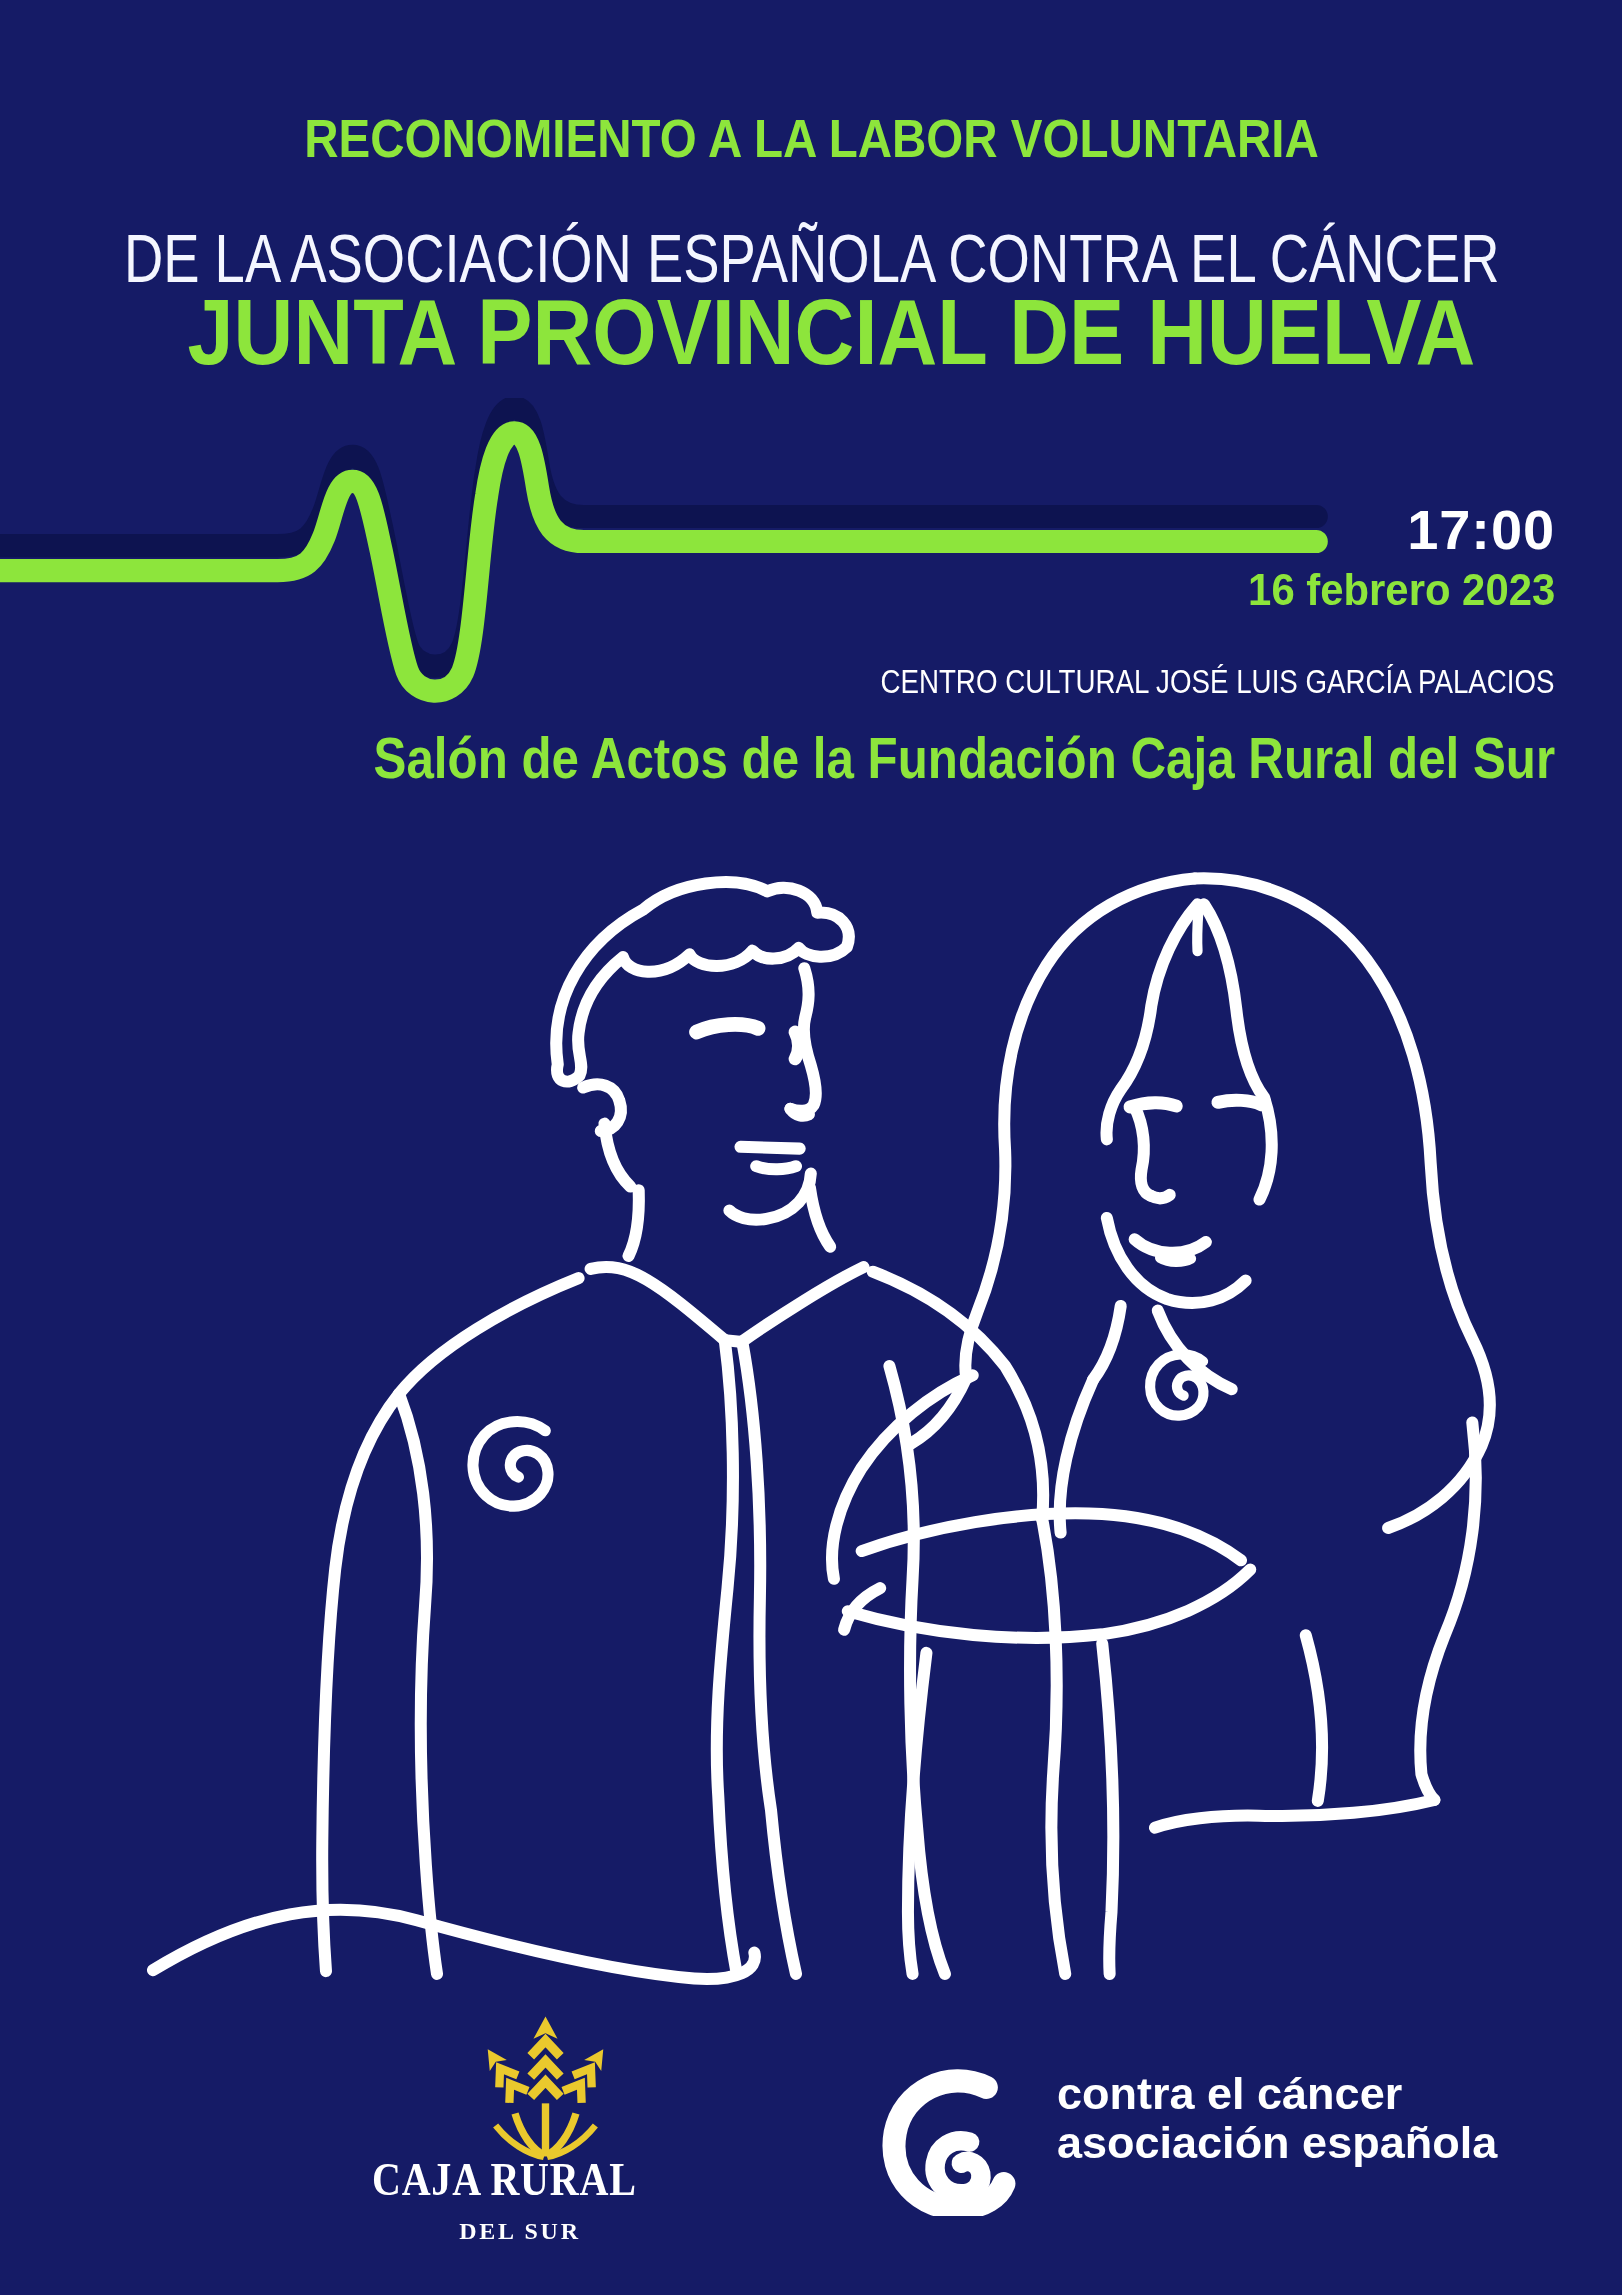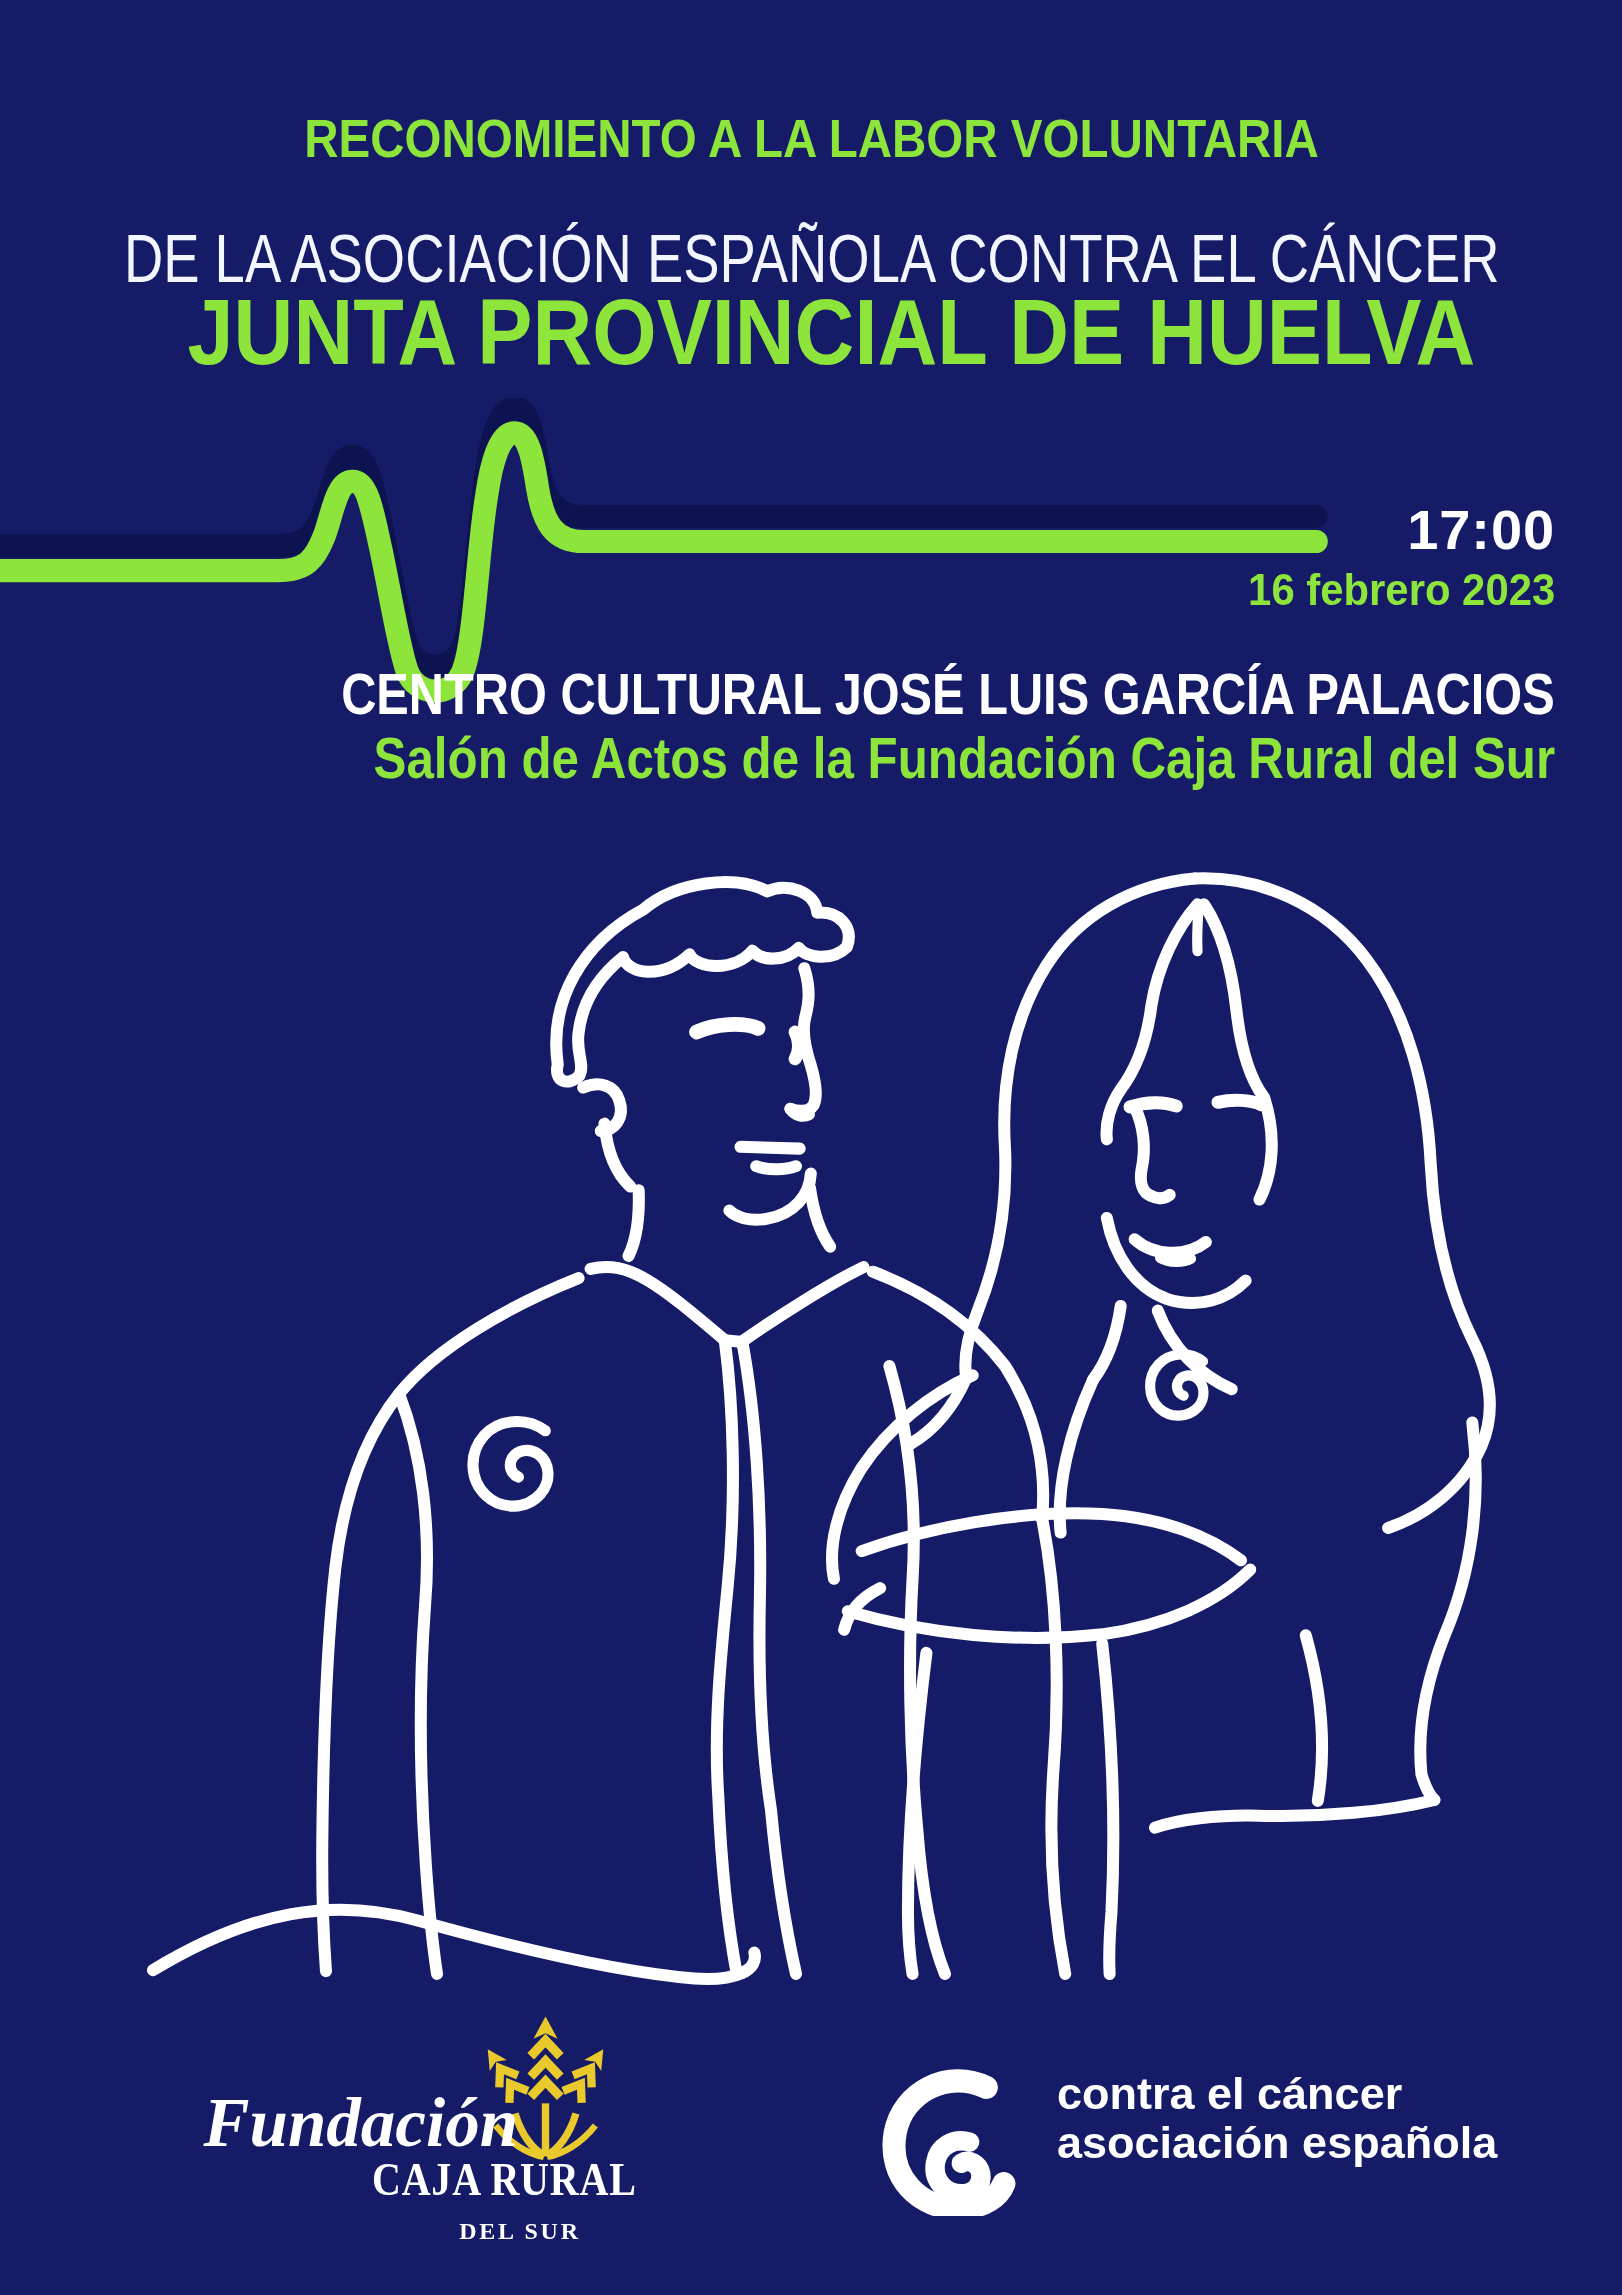--- a/index.html
+++ b/index.html
@@ -15,21 +15,21 @@
   .t1>span{transform:scaleX(0.88);}
   .t2{font-size:68px;font-weight:400;color:#f4f6ff;margin-top:30px;}
   .t2>span{transform:scaleX(0.80);}
   .t3{font-size:93px;font-weight:700;color:#8de53c;}
   .t3>span{transform:scaleX(0.89);}
   .rightcol{right:68px;text-align:right;line-height:1;white-space:nowrap;}
   .time{font-size:56px;font-weight:700;color:#ffffff;letter-spacing:0.9px;}
   .date{font-size:45px;font-weight:700;color:#8de53c;}
   .date>span,.venue>span,.room>span{display:inline-block;transform-origin:100% 50%;}
   .date>span{transform:scaleX(0.93);}
-  .venue{font-size:58px;font-weight:700;color:#ffffff;}
+  .venue{font-size:33px;font-weight:400;color:#ffffff;}
   .venue>span{transform:scaleX(0.84);}
   .room{font-size:58px;font-weight:700;color:#8de53c;}
   .room>span{transform:scaleX(0.85);}
   .serif-it{font-family:"Liberation Serif",serif;font-style:italic;font-weight:700;font-size:69px;color:#ffffff;line-height:1;white-space:nowrap;}
   .serif-caps{font-family:"Liberation Serif",serif;font-weight:700;font-size:46px;color:#ffffff;line-height:1;letter-spacing:0.9px;white-space:nowrap;}
   .serif-caps>span{display:inline-block;transform:scaleX(0.87);transform-origin:0 50%;}
   .serif-small{font-family:"Liberation Serif",serif;font-weight:700;font-size:24px;color:#ffffff;line-height:1;letter-spacing:2.8px;text-align:center;white-space:nowrap;}
   .aecc-text{font-size:45px;font-weight:700;color:#ffffff;line-height:49px;white-space:nowrap;}
   svg{display:block;}
 </style>
@@ -146,23 +146,20 @@
           <path d="M 221 141 L 245 107 L 269 141" stroke-width="18"></path>
           <path d="M 221 181 L 245 147 L 269 181" stroke-width="18"></path>
         </g>
         <path d="M 170 190 L 170 305" stroke-width="16"></path>
         <path d="M 104 212 C 118 258 142 290 168 303" stroke-width="16"></path>
         <path d="M 236 212 C 222 258 198 290 172 303" stroke-width="16"></path>
         <path d="M 62 238 C 92 276 132 300 166 306" stroke-width="14"></path>
         <path d="M 278 238 C 248 276 208 300 174 306" stroke-width="14"></path>
       </g>
     </svg>
-    <div class="abs serif-it" style="left:4.6px;top:104px;">
-      <span>Fundación</span>
-    </div>
     <div class="abs serif-caps" style="left:173px;top:172px;">
       <span>CAJA RURAL</span>
     </div>
     <div class="abs serif-small" style="left:247px;top:234px;width:148px;">
       <span>DEL SUR</span>
     </div>
   </div>
 
   <div class="abs" style="left:879px;top:2063px;width:722px;height:204px;">
     <svg class="abs" style="left:0;top:4.6px;" width="148" height="148" viewBox="0 0 320 320">

